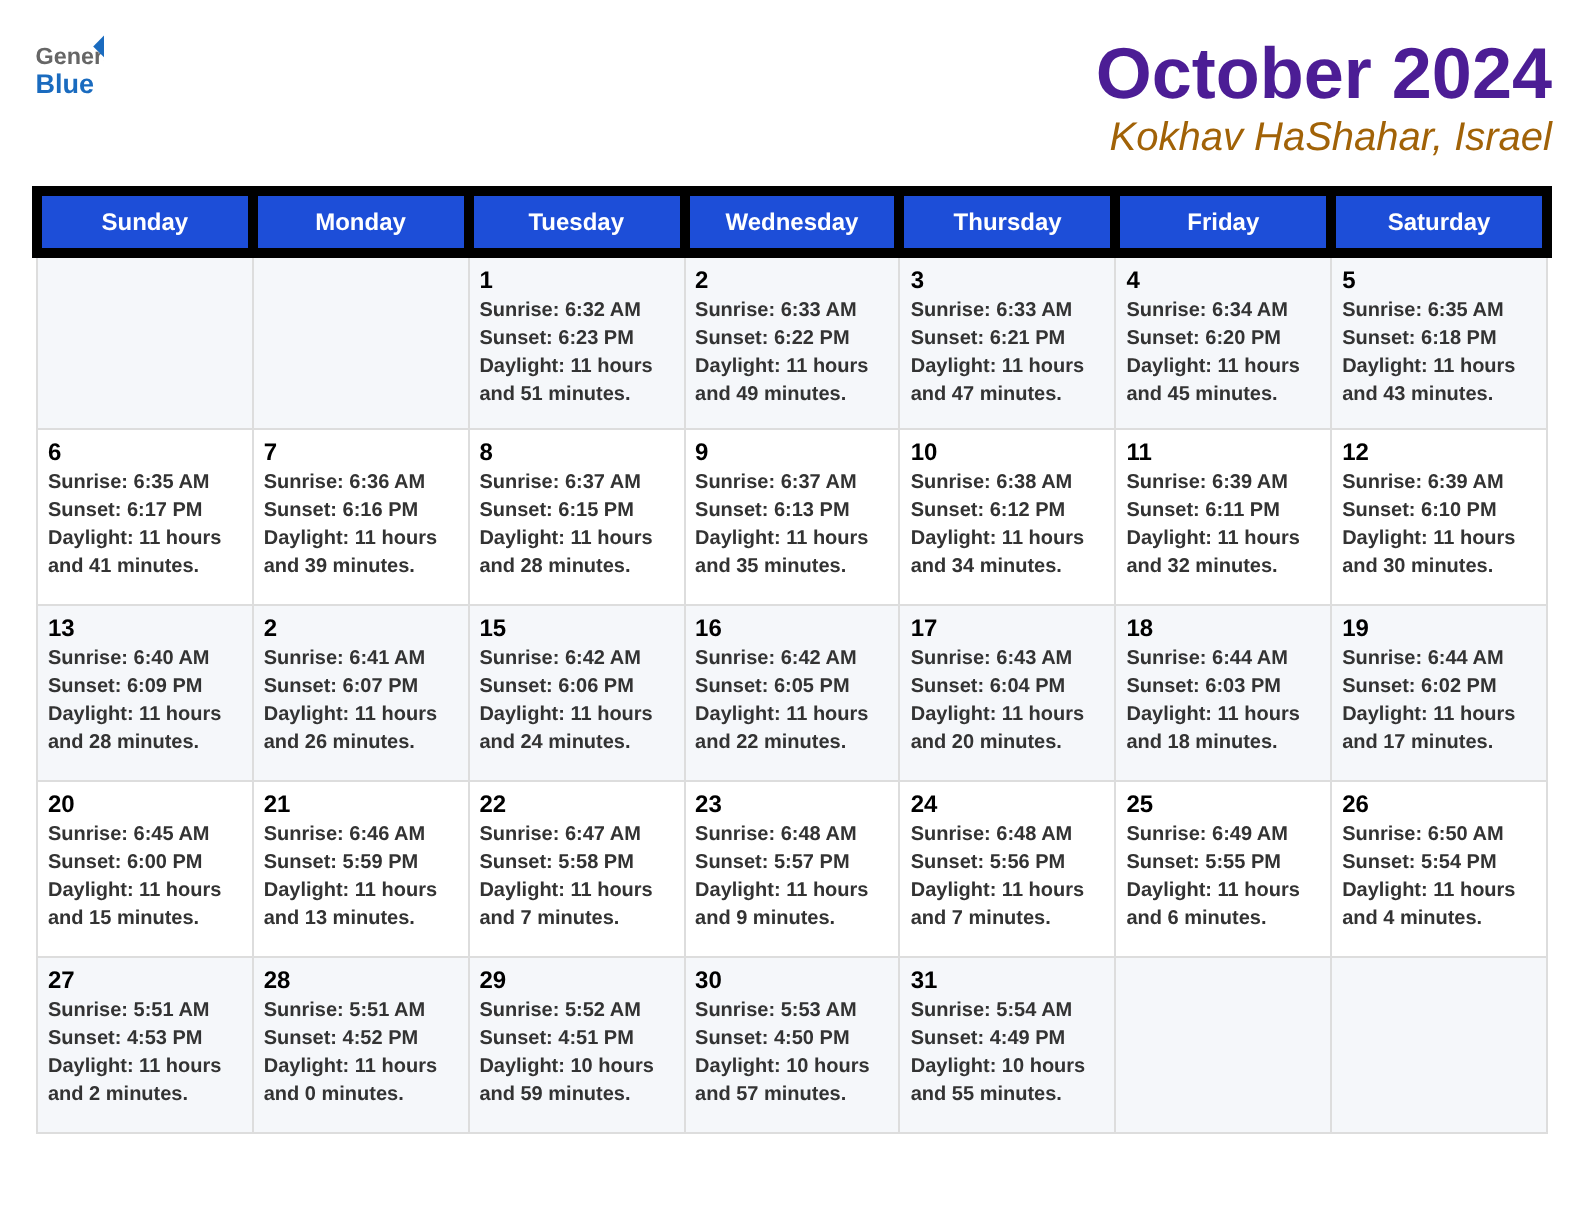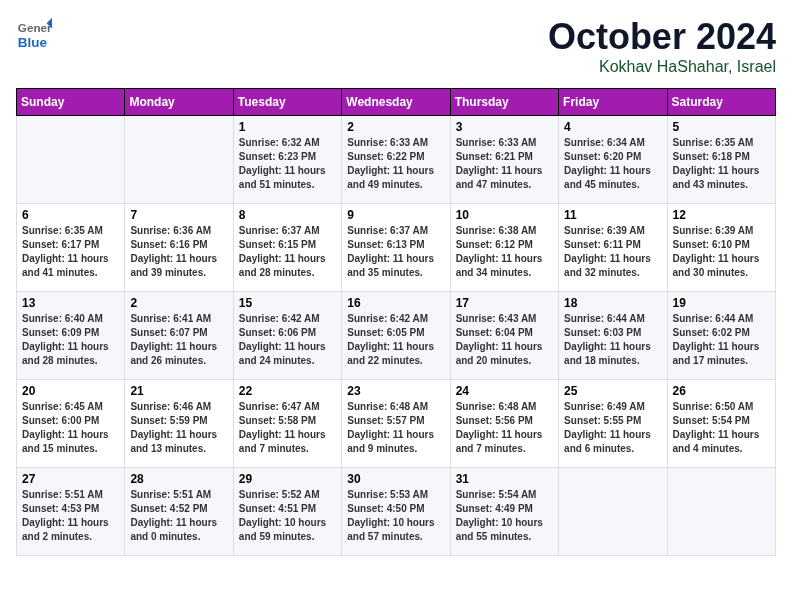--- a/index.html
+++ b/index.html
@@ -24,38 +24,39 @@
       width: 36px;
       height: 36px;
       margin-right: 4px;
     }
     .title-block {
       text-align: right;
     }
     .month-title {
       font-size: 36px;
       font-weight: bold;
-      color: #0f172a;
+      color: #4c1d95;
     }
     .location {
-      font-size: 16px;
-      color: #14532d;
+      font-size: 20px;
+      color: #a16207;
+      font-style: italic;
     }
     table {
       width: 100%;
       border-collapse: collapse;
       font-size: 10.5px;
     }
     thead tr th {
-      background-color: #a21caf;
+      background-color: #1d4ed8;
       color: #fff;
       padding: 6px 4px;
-      text-align: left;
+      text-align: center;
       font-size: 12px;
-      border: 1px solid #000000;
+      border: 5px solid #000000;
     }
     tbody tr td {
       border: 1px solid #ddd;
       vertical-align: top;
       padding: 4px 5px;
       height: 88px;
       width: 107px;
     }
     tbody tr:nth-child(odd) td {
       background-color: #f5f7fa;

